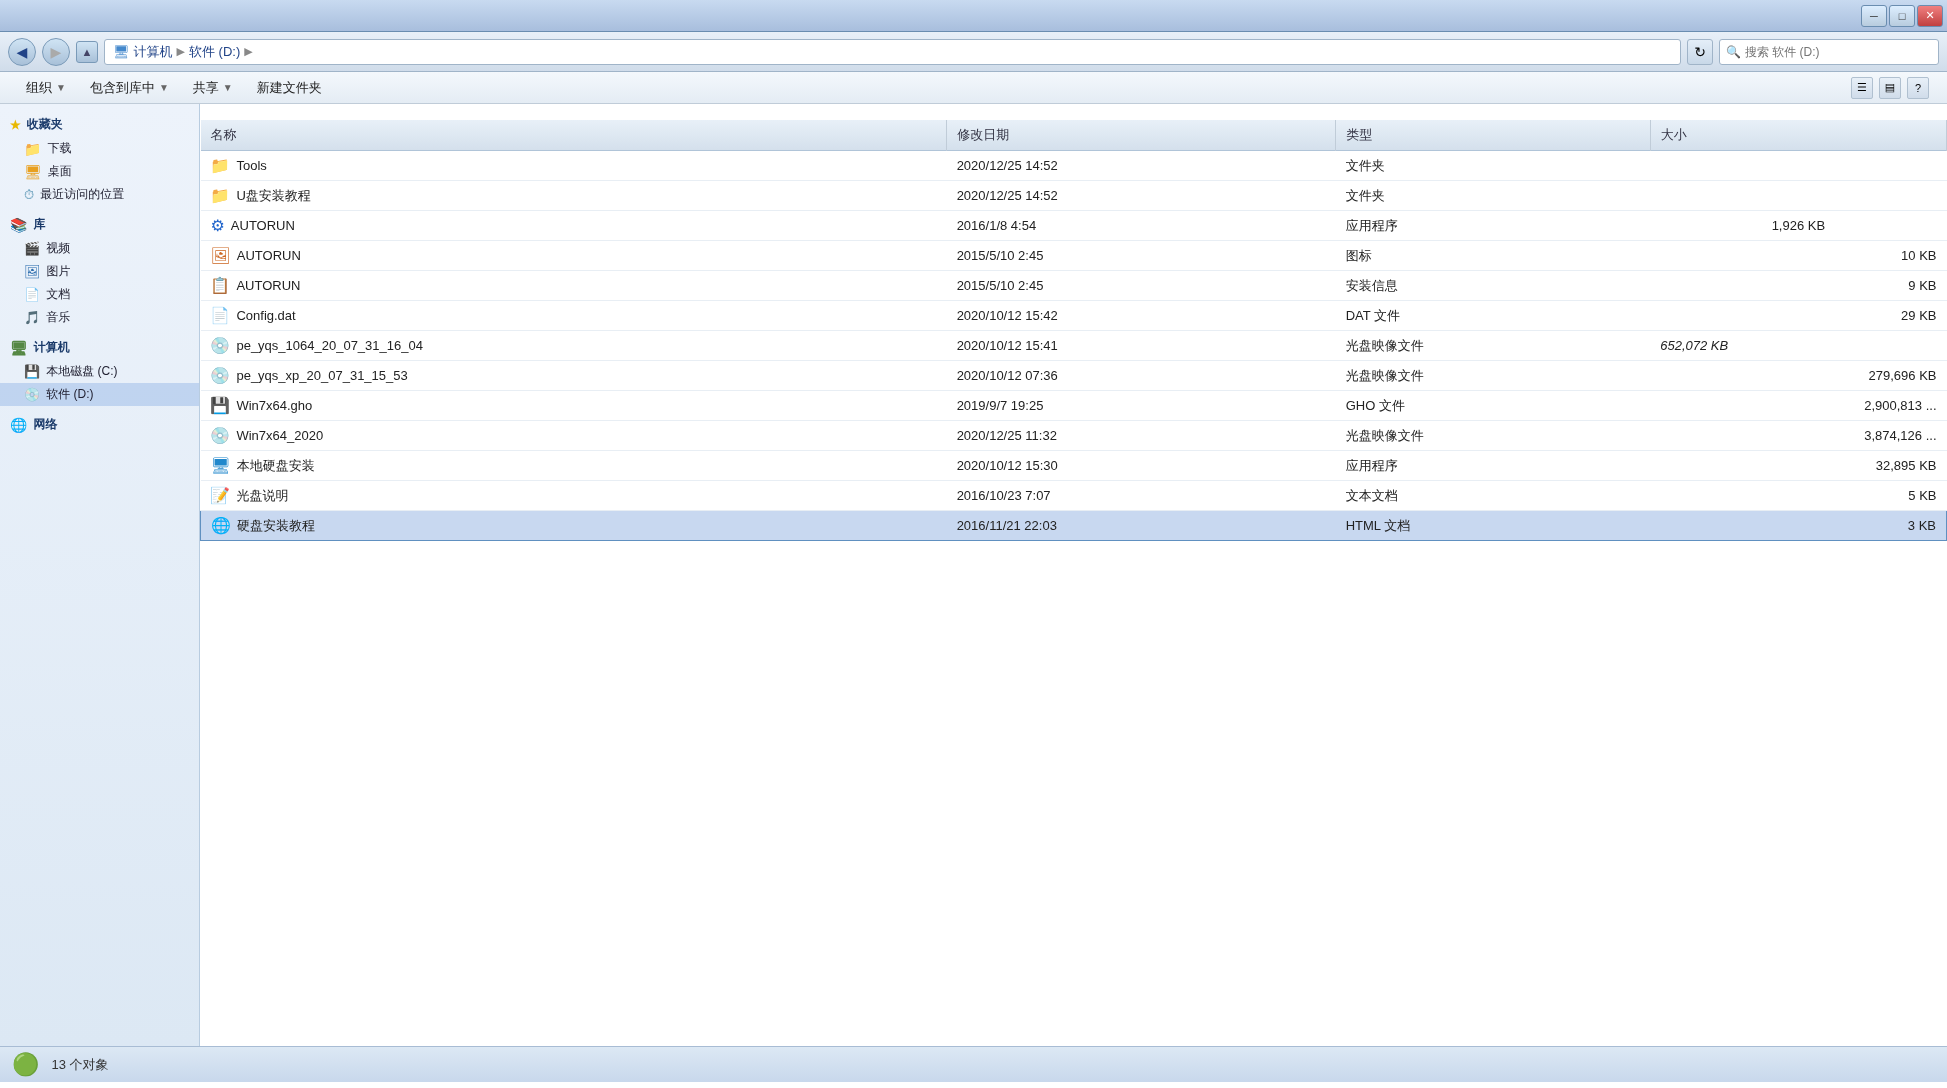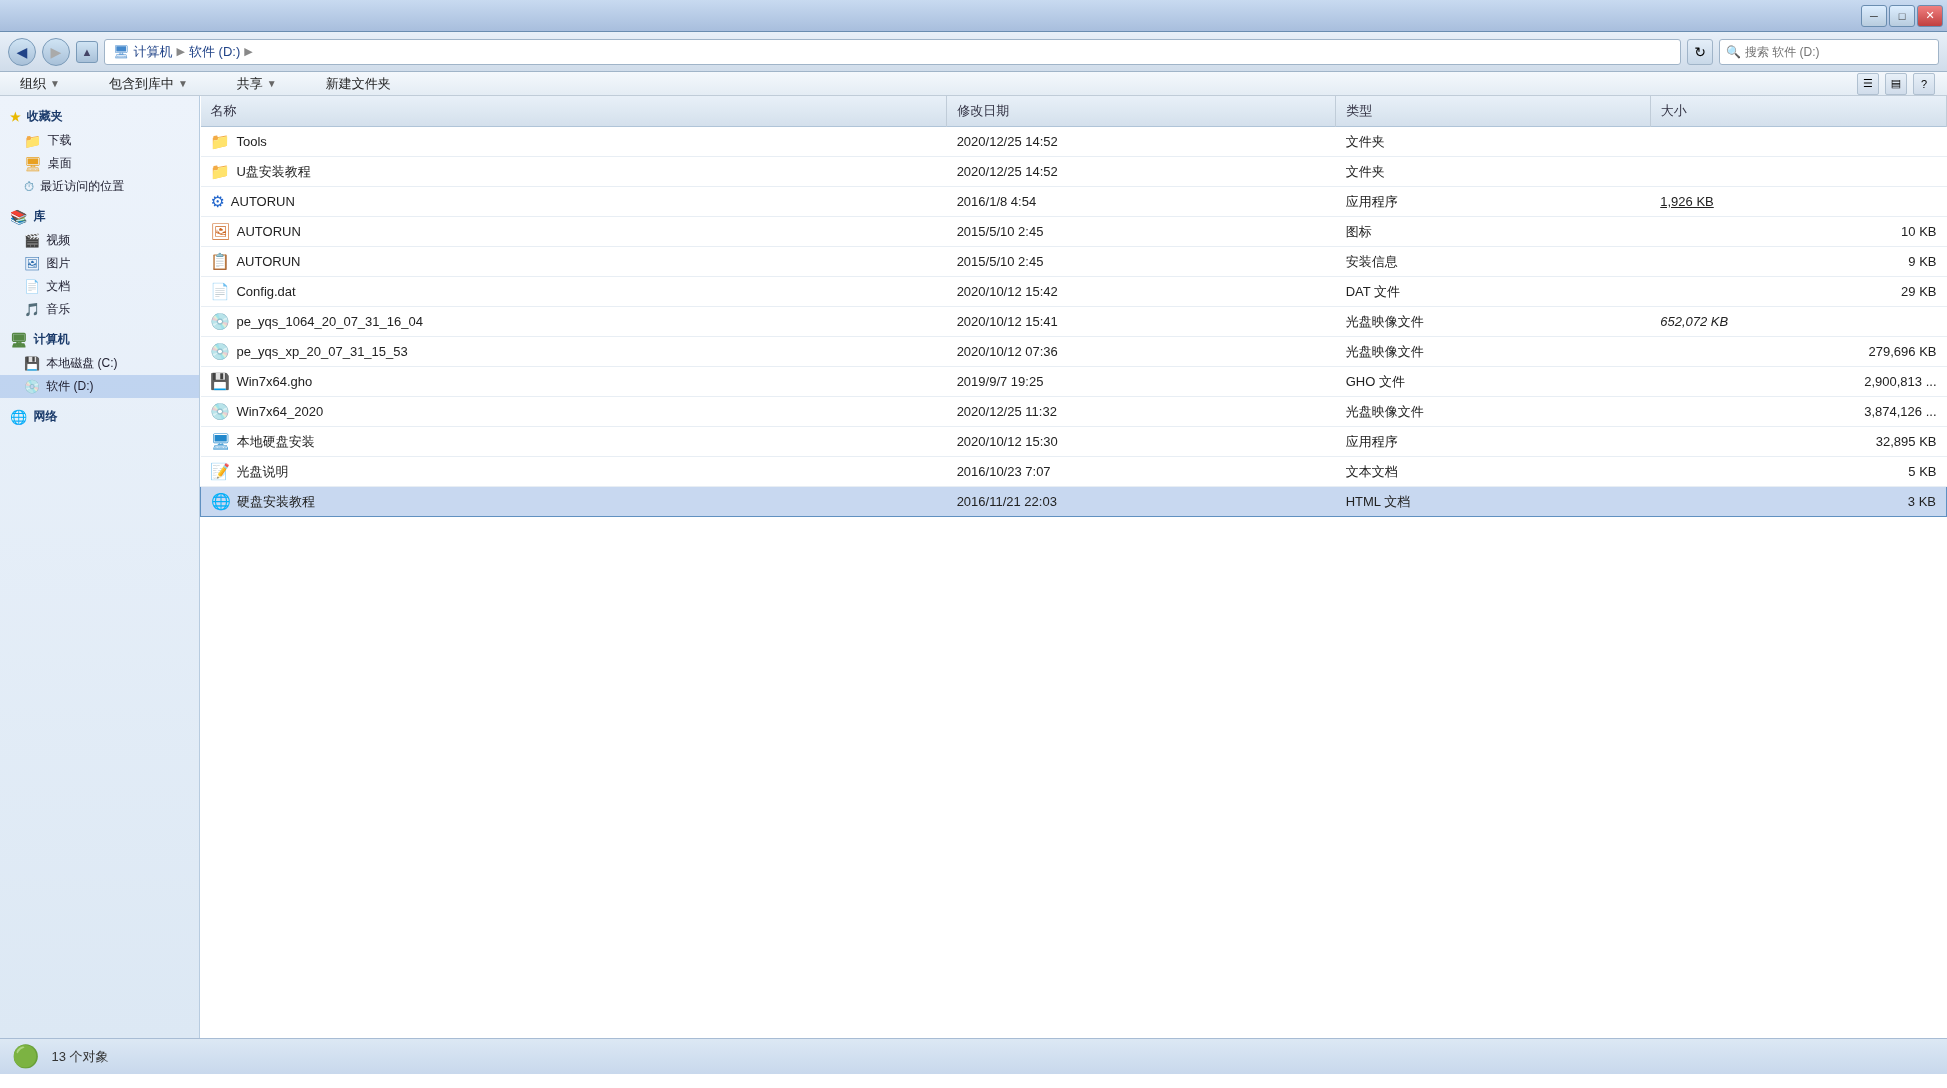--- a/index.html
+++ b/index.html
@@ -103,27 +103,27 @@
       background: linear-gradient(to bottom, #e4eef8, #c8d8e8);
       cursor: pointer;
       display: flex;
       align-items: center;
       justify-content: center;
       font-size: 14px;
     }
 
     
     .toolbar {
-      height: 24px;
+      height: 32px;
       background: linear-gradient(to bottom, #f4f8fc, #e4ecf4);
       border-bottom: 1px solid #c0ccd8;
       display: flex;
       align-items: center;
-      padding: 0 12px;
-      gap: 33px;
+      padding: 0 18px;
+      gap: 8px;
     }
     .toolbar-item {
       display: flex;
       align-items: center;
       gap: 4px;
       cursor: pointer;
       padding: 4px 8px;
       border-radius: 3px;
       color: #222;
       font-size: 13px;
@@ -168,20 +168,21 @@
       color: #223;
     }
     .sidebar-item.selected { background: rgba(100,150,220,0.3); }
     .icon-folder { color: #e8a020; font-size: 14px; }
 
     
     .file-area {
       flex: 1;
       background: #fff;
       overflow-y: auto;
+      margin-top: 16px;
     }
     .file-table {
       width: 100%;
       border-collapse: collapse;
     }
     .file-table thead tr {
       background: linear-gradient(to bottom, #e8f0f8, #d4e0ec);
       border-bottom: 1px solid #b0c4d8;
     }
     .file-table thead th {
@@ -383,21 +384,21 @@
     </tr>
           <tr>
       <td>
         <span class="file-icon">
           <span style="font-size:16px;color:#2266cc;">⚙</span>
           <span>AUTORUN</span>
         </span>
       </td>
       <td>2016/1/8 4:54</td>
       <td>应用程序</td>
-      <td style="text-align:left;text-decoration:underline;">1,926 KB</td>
+      <td style="text-align:center;">1,926 KB</td>
     </tr>
           <tr>
       <td>
         <span class="file-icon">
           <span style="font-size:16px;color:#cc6622;">🖼</span>
           <span>AUTORUN</span>
         </span>
       </td>
       <td>2015/5/10 2:45</td>
       <td>图标</td>

